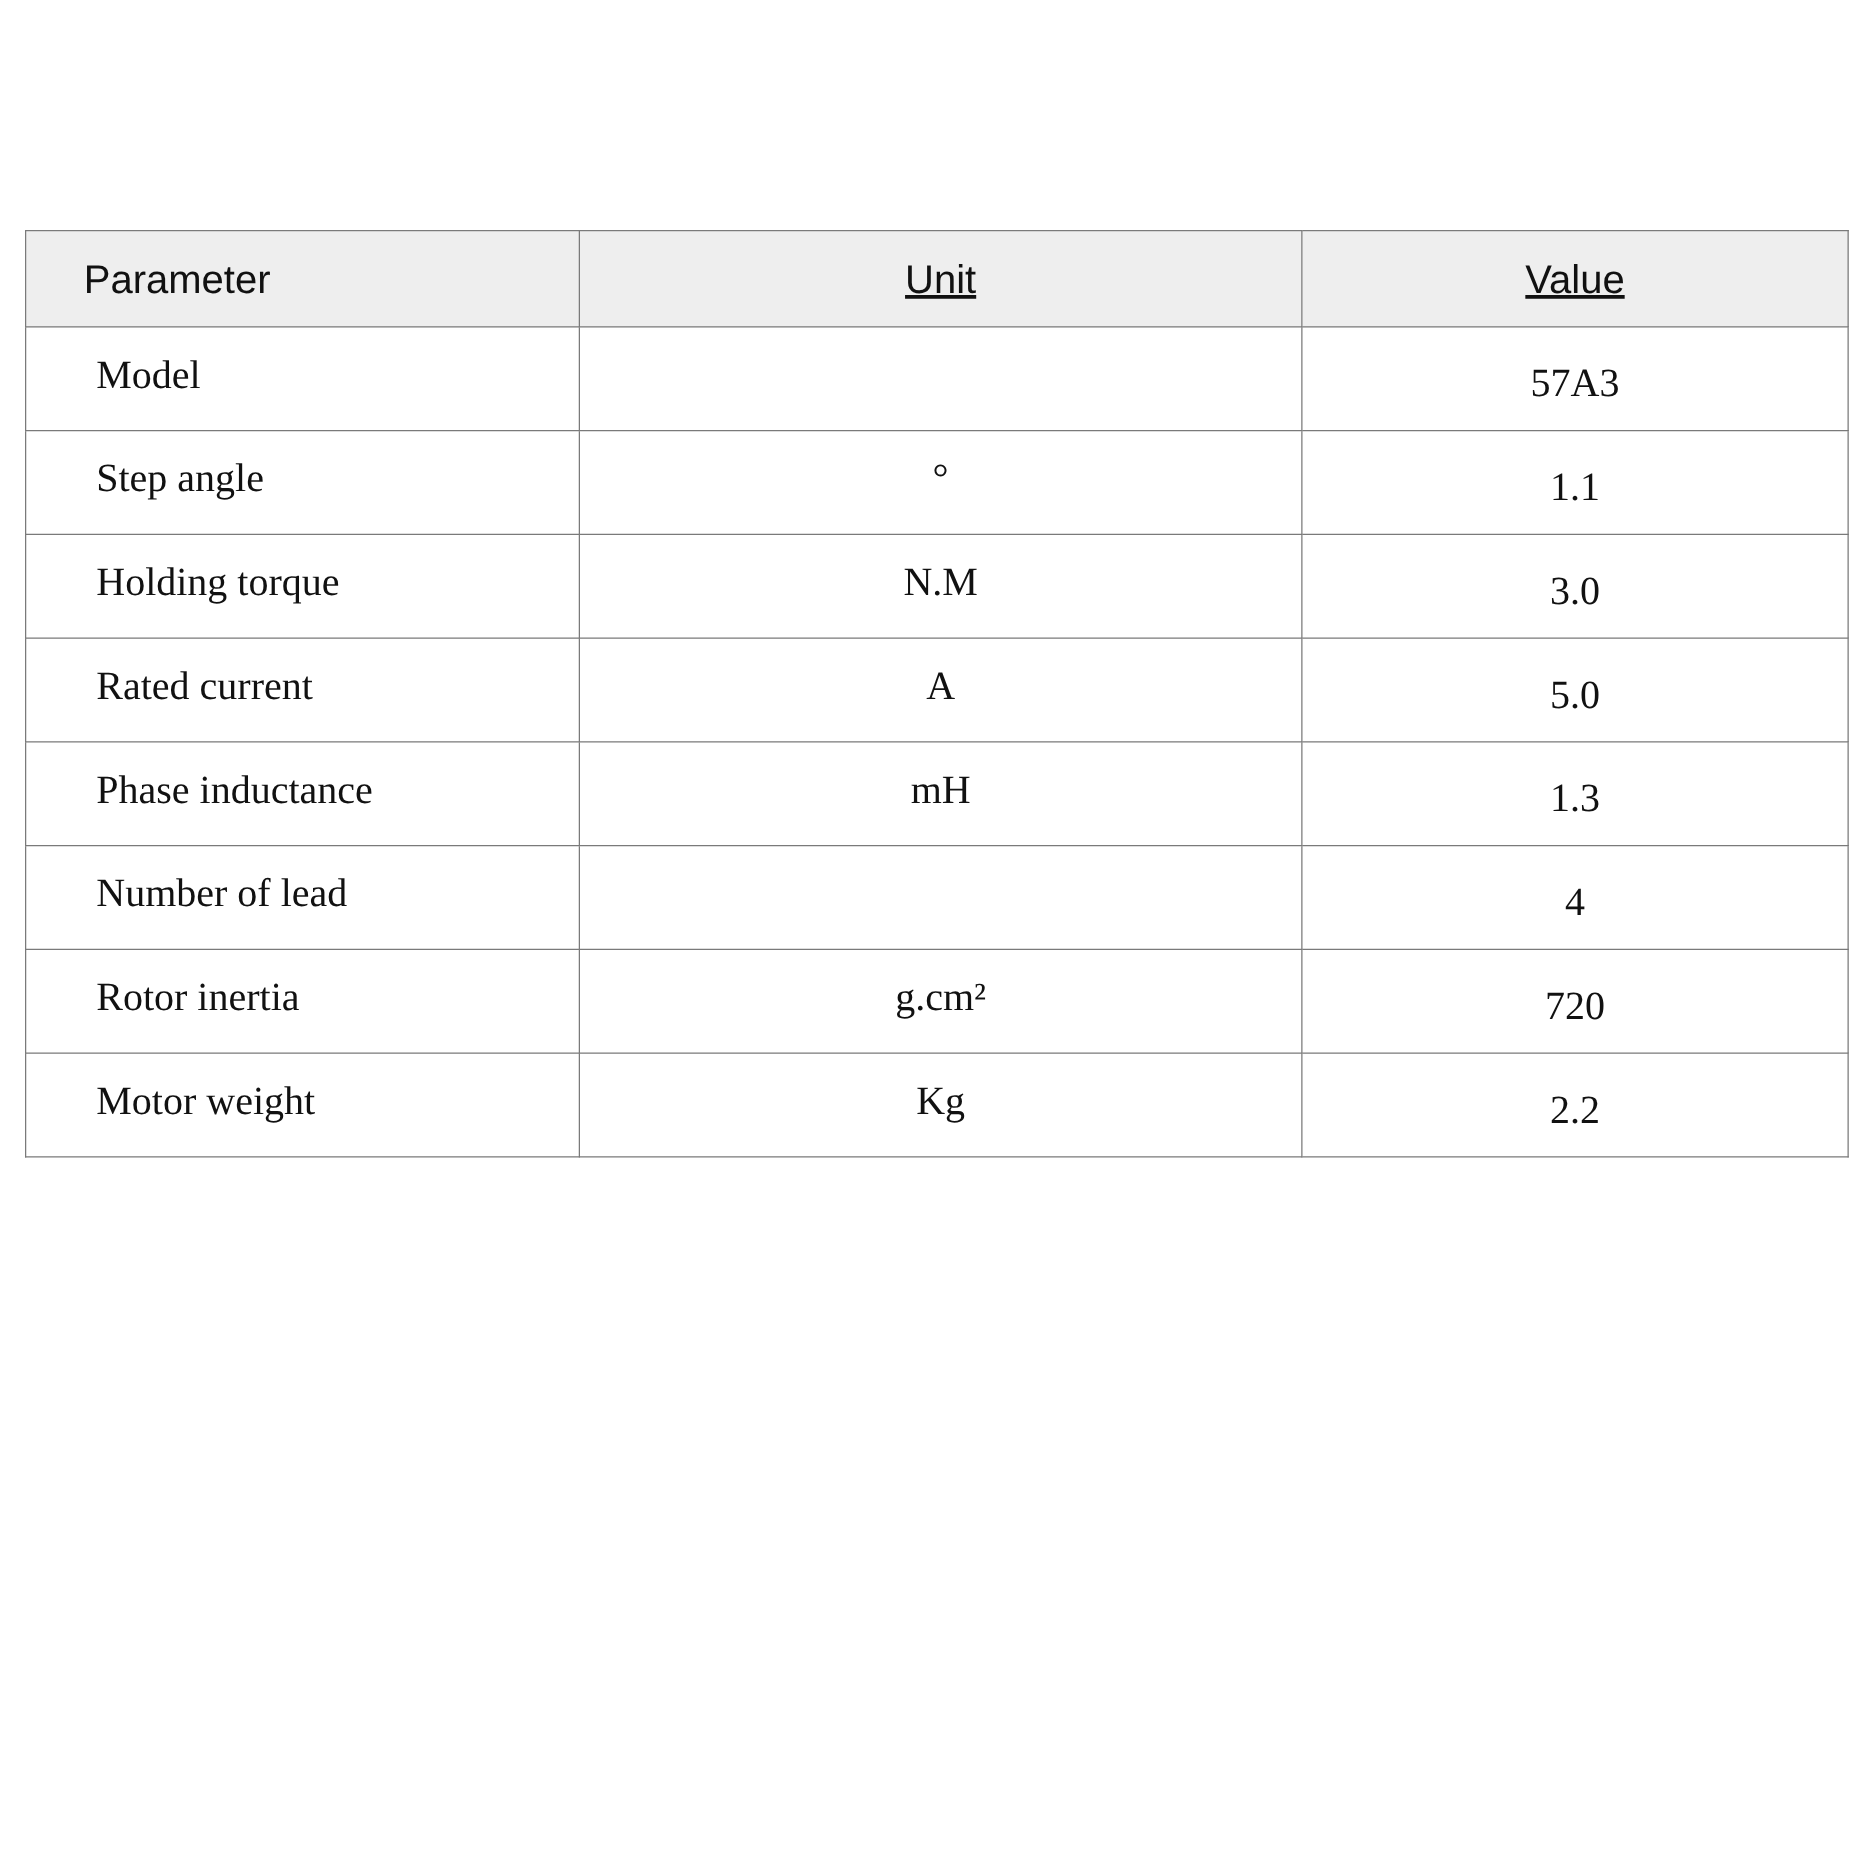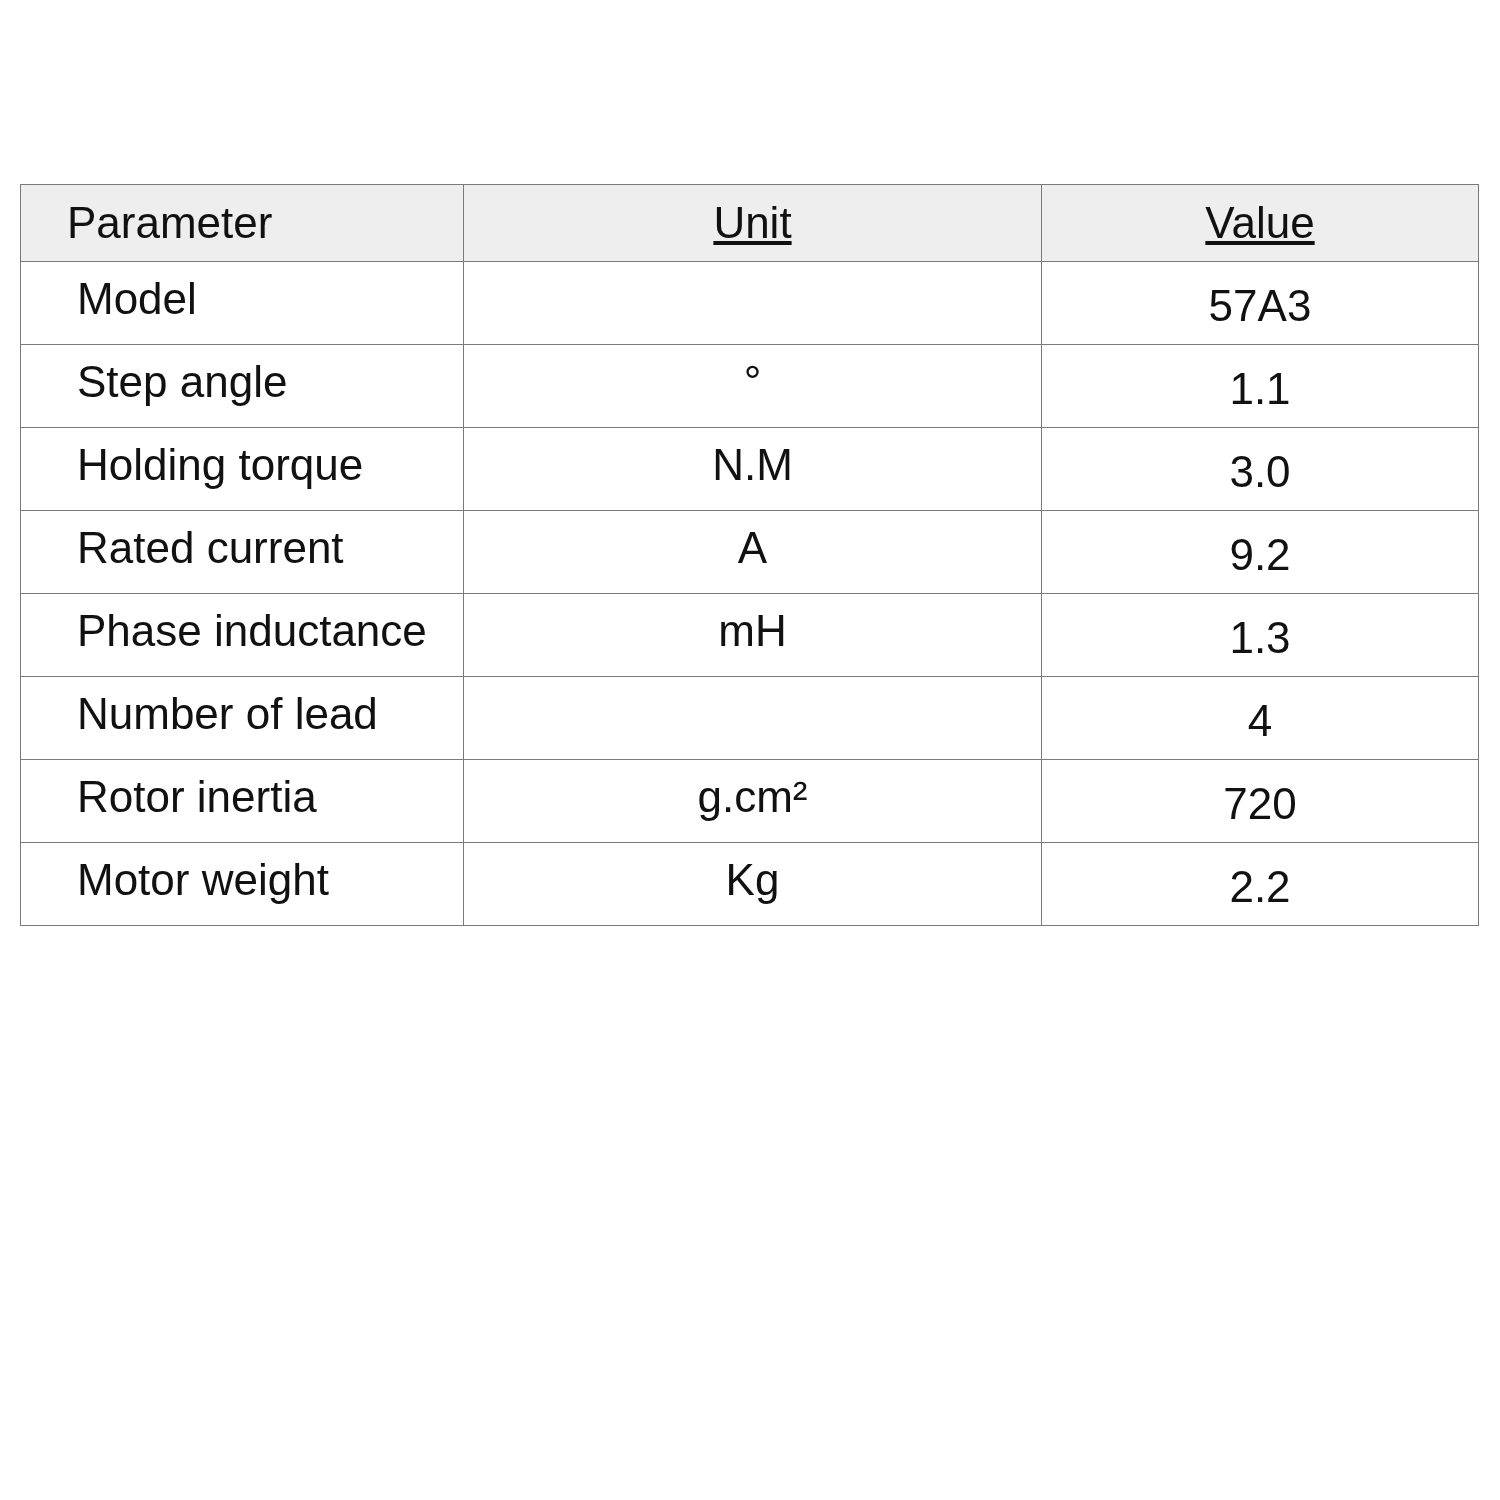--- a/index.html
+++ b/index.html
@@ -21,31 +21,32 @@
       width: 1458px;
       border-collapse: collapse;
       table-layout: fixed;
     }
     .spec-table col.c1 { width: 443px; }
     .spec-table col.c2 { width: 578px; }
     .spec-table col.c3 { width: 437px; }
     .spec-table th, .spec-table td {
       border: 1.5px solid #7a7a7a;
       font-weight: normal;
-      font-size: 44px;
+      font-size: 32px;
       padding: 0;
       vertical-align: middle;
     }
     .spec-table thead th {
       background: #eeeeee;
       height: 76px;
     }
     .spec-table tbody td {
       height: 74px;
       background: #ffffff;
+      font-family: Liberation Serif, serif;
     }
     .spec-table th.param-head { text-align: left; padding-left: 46px; }
     .spec-table th.unit-head, .spec-table th.value-head { text-align: center; text-decoration: underline; }
     .spec-table td.param { text-align: left; padding-left: 56px; padding-bottom: 8px; }
     .spec-table td.unit { text-align: center; padding-bottom: 8px; }
     .spec-table td.value { text-align: center; padding-top: 6px; }
   </style>
 </head>
 <body>
 
@@ -74,21 +75,21 @@
       <td class="value">1.1</td>
     </tr>
     <tr>
       <td class="param">Holding torque</td>
       <td class="unit">N.M</td>
       <td class="value">3.0</td>
     </tr>
     <tr>
       <td class="param">Rated current</td>
       <td class="unit">A</td>
-      <td class="value">9.2</td>
+      <td class="value">5.0</td>
     </tr>
     <tr>
       <td class="param">Phase inductance</td>
       <td class="unit">mH</td>
       <td class="value">1.3</td>
     </tr>
     <tr>
       <td class="param">Number of lead</td>
       <td class="unit"></td>
       <td class="value">4</td>

